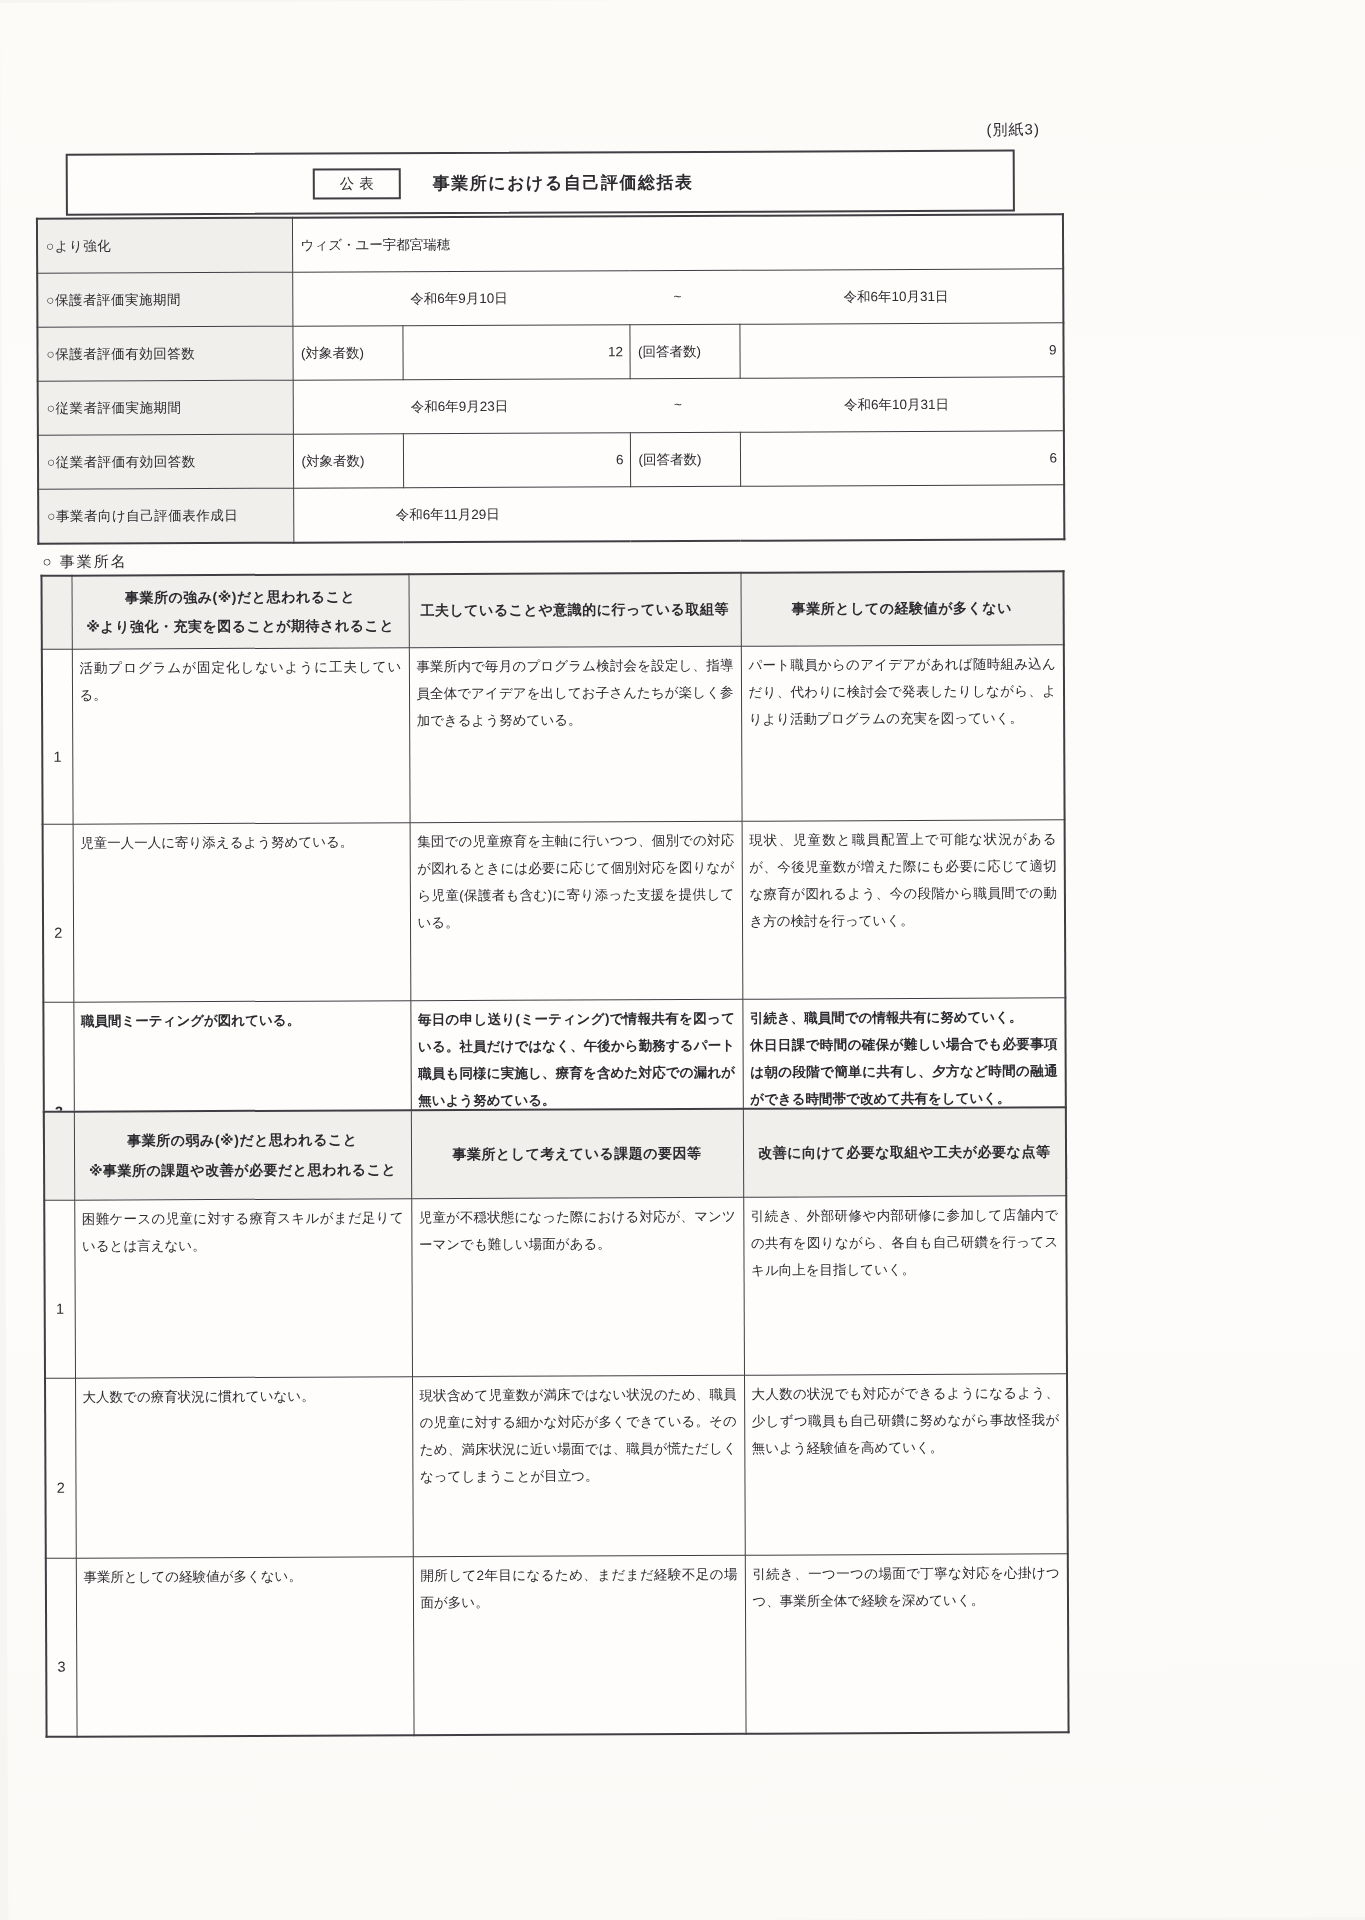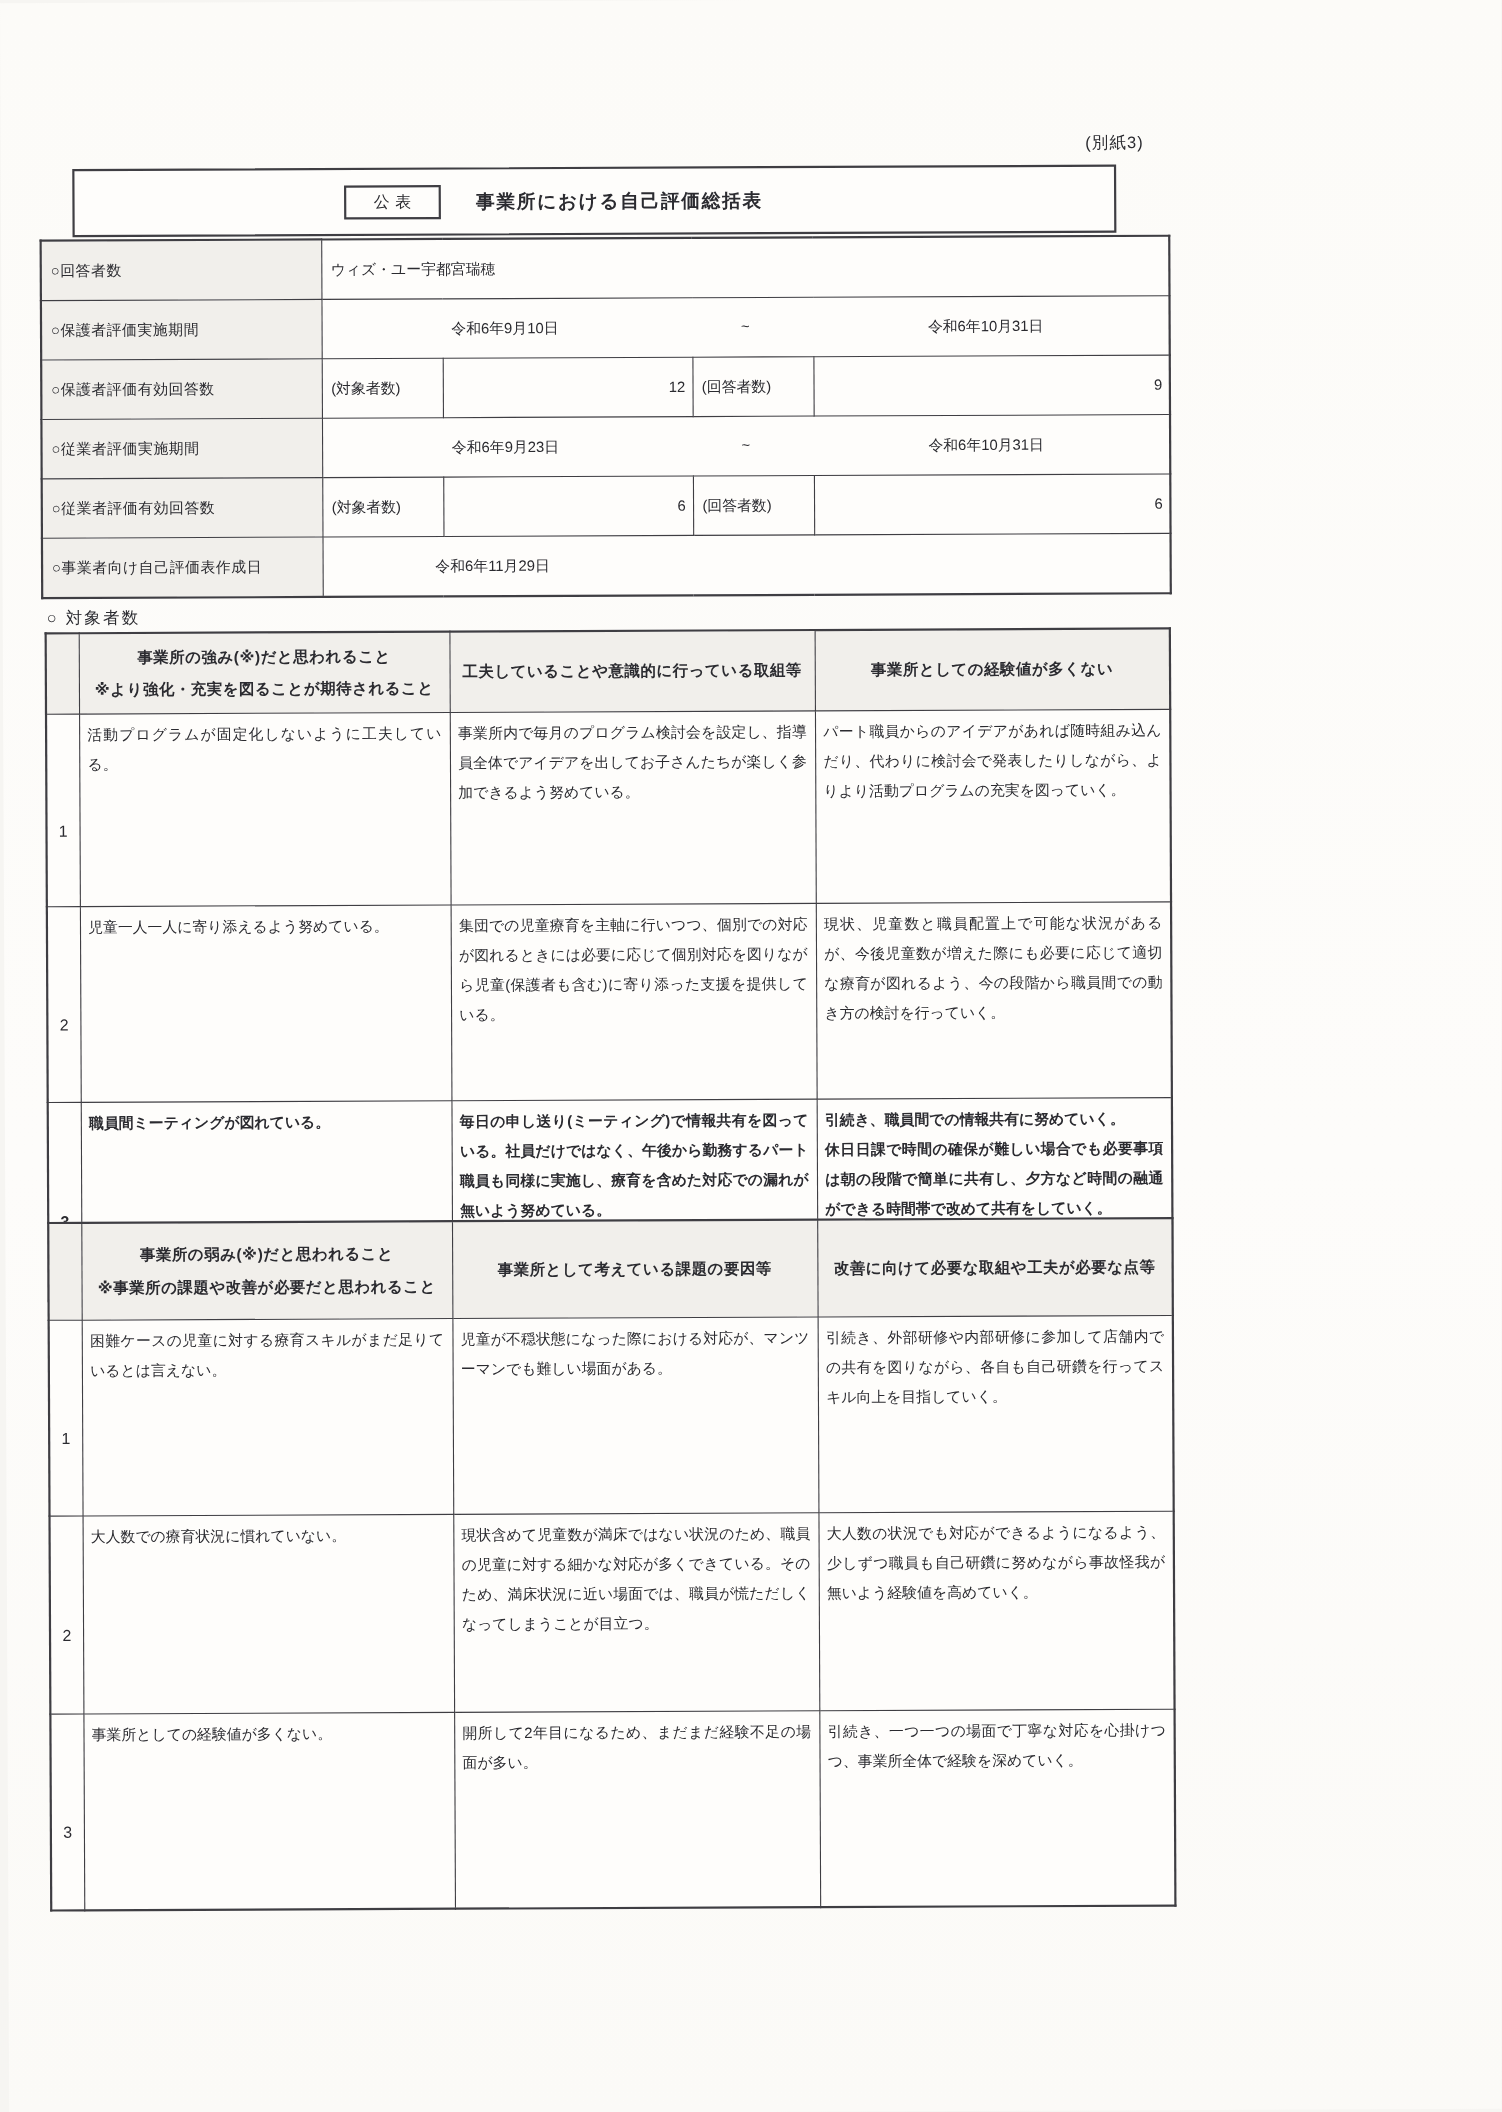--- a/index.html
+++ b/index.html
@@ -125,21 +125,21 @@
   <table class="info-table">
     <colgroup>
       <col style="width:255px">
         <col style="width:110px">
         <col style="width:227px">
         <col style="width:110px">
         <col style="width:324px">
     </colgroup>
     <tbody>
       <tr>
-        <td class="info-label">○回答者数</td>
+        <td class="info-label">○より強化</td>
         <td colspan="4">ウィズ・ユー宇都宮瑞穂</td>
       </tr>
       <tr>
         <td class="info-label">○保護者評価実施期間</td>
         <td colspan="4">
           <div class="period-flex">
             <span class="period-start">令和6年9月10日</span>
             <span class="period-tilde">~</span>
             <span class="period-end">令和6年10月31日</span>
           </div>
@@ -169,21 +169,21 @@
         <td class="paren-cell">(回答者数)</td>
         <td class="num-cell">6</td>
       </tr>
       <tr>
         <td class="info-label">○事業者向け自己評価表作成日</td>
         <td colspan="4" class="create-date">令和6年11月29日</td>
       </tr>
     </tbody>
   </table>
 
-  <div class="section-title">○ 対象者数</div>
+  <div class="section-title">○ 事業所名</div>
 
   <table class="analysis-table strengths">
     <colgroup>
         <col class="c-no">
         <col class="c1">
         <col class="c2">
         <col class="c3">
       </colgroup>
     <thead>
       <tr>

